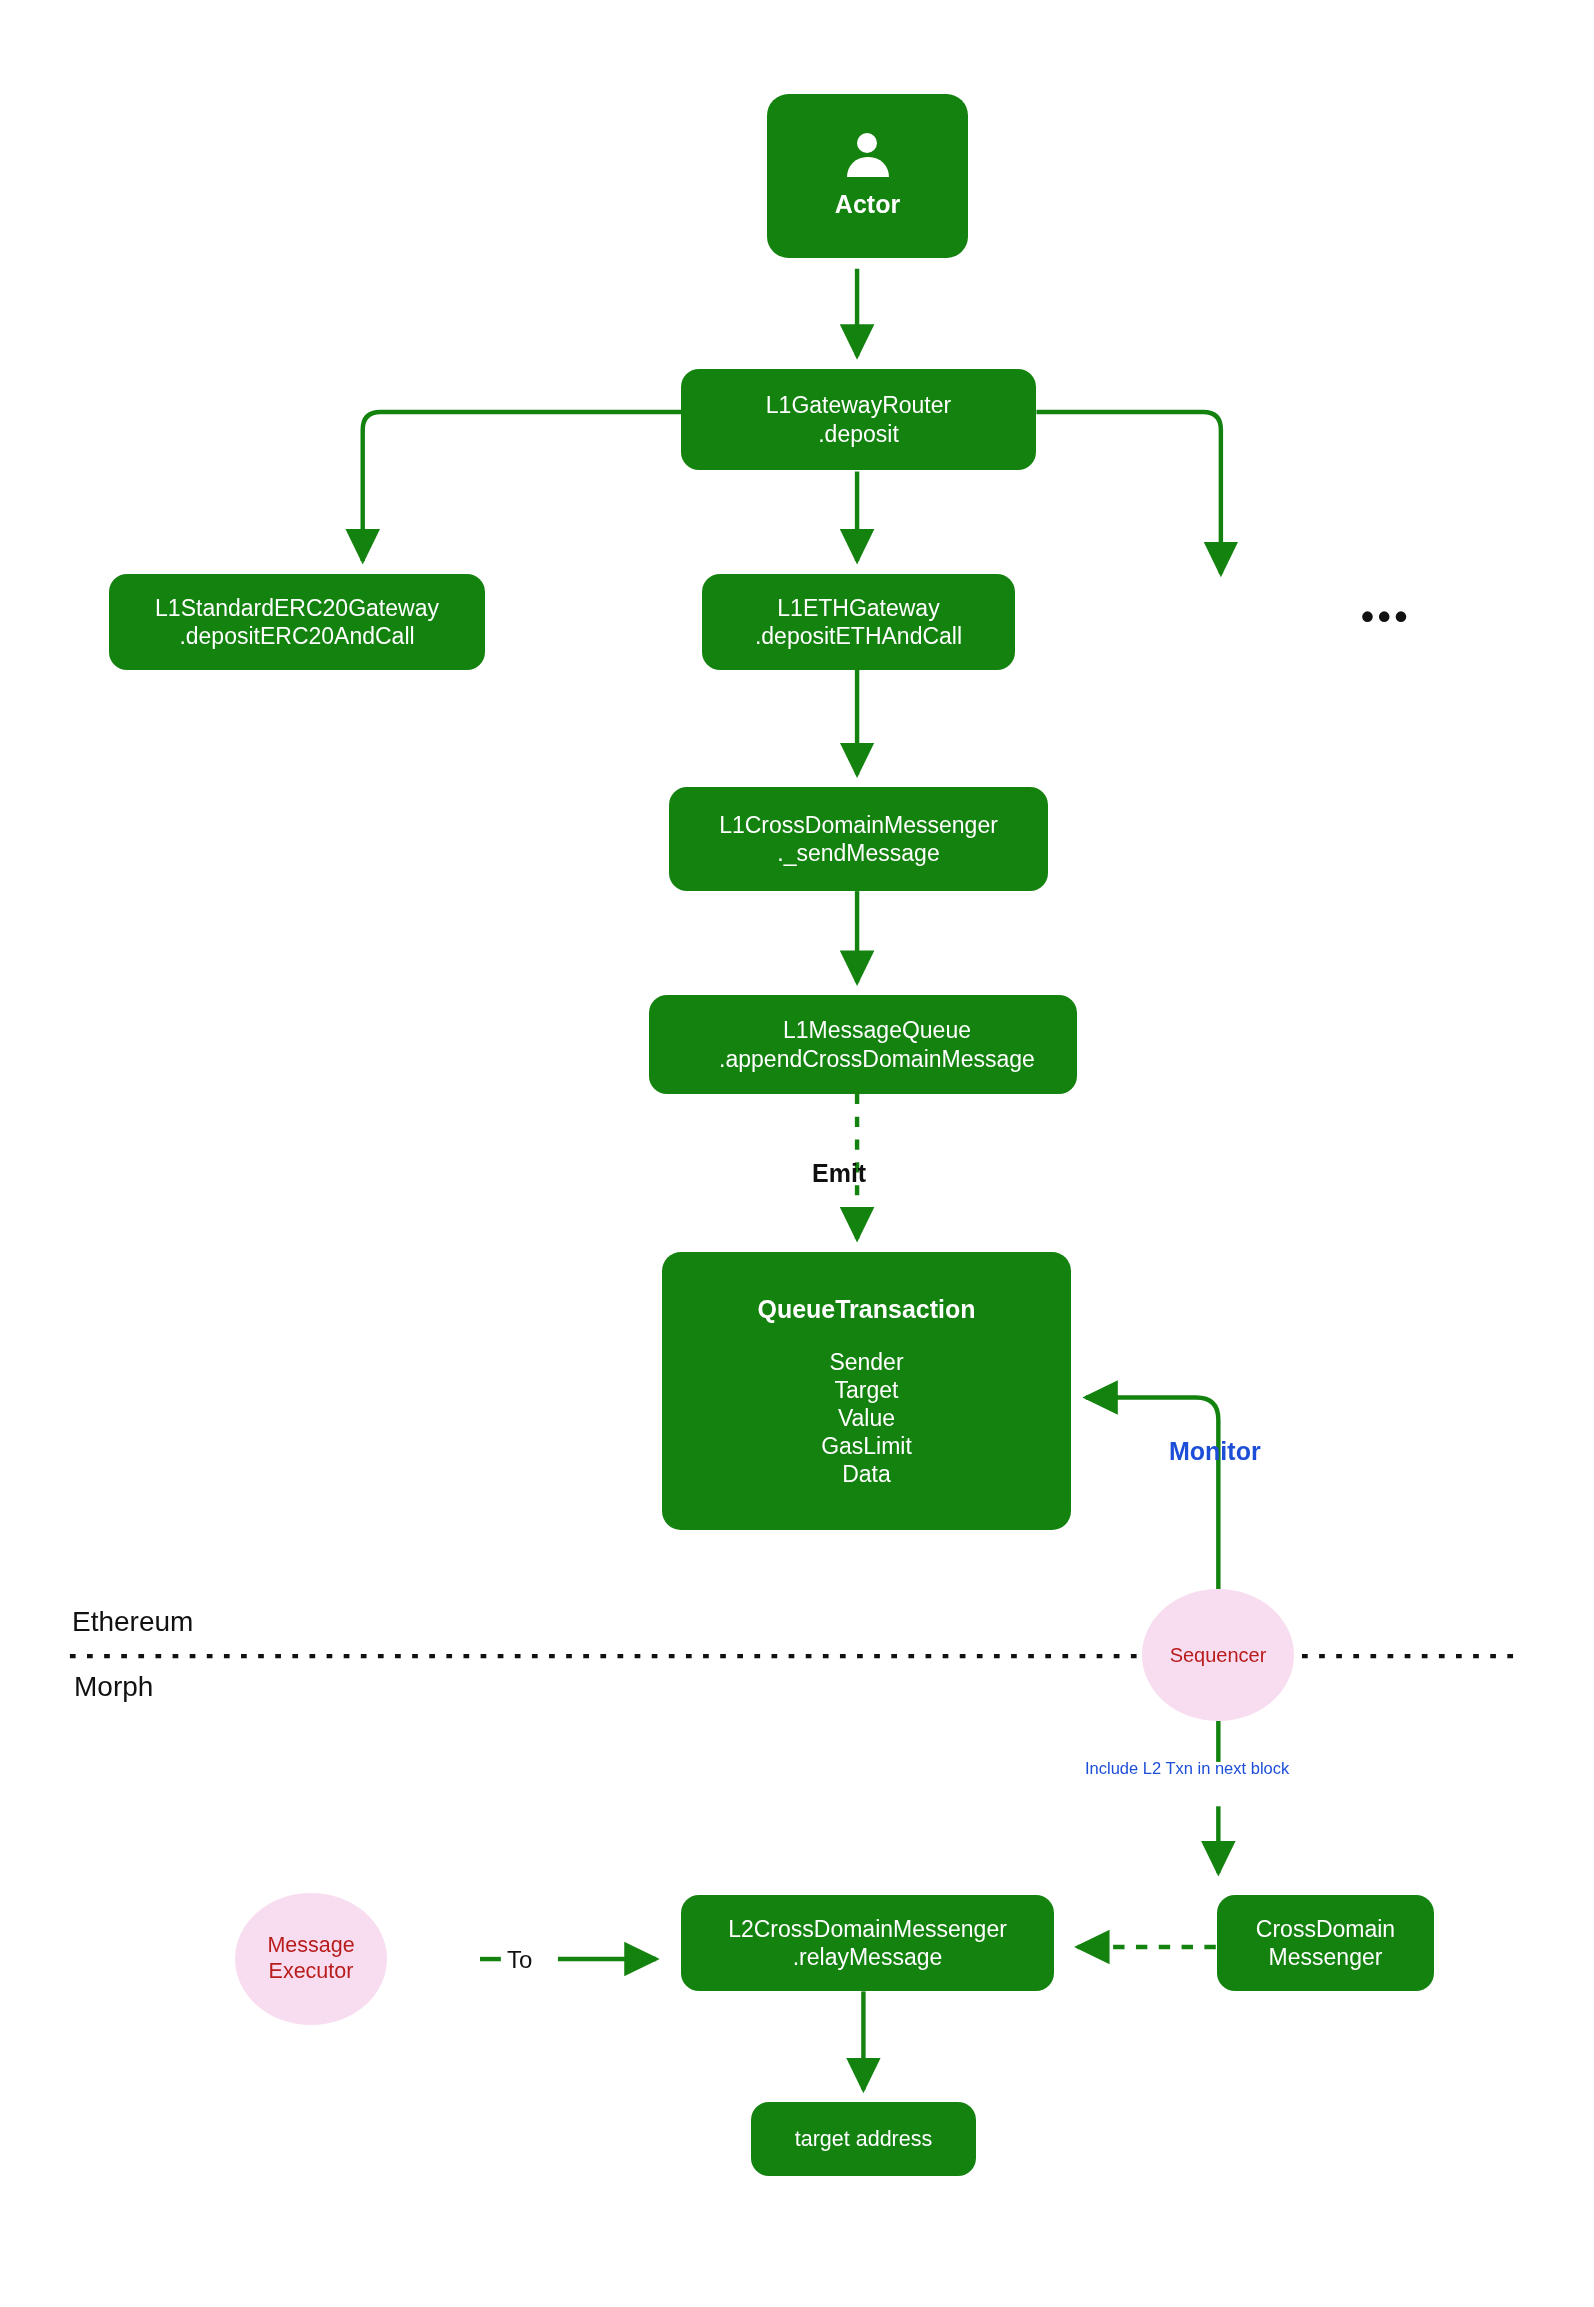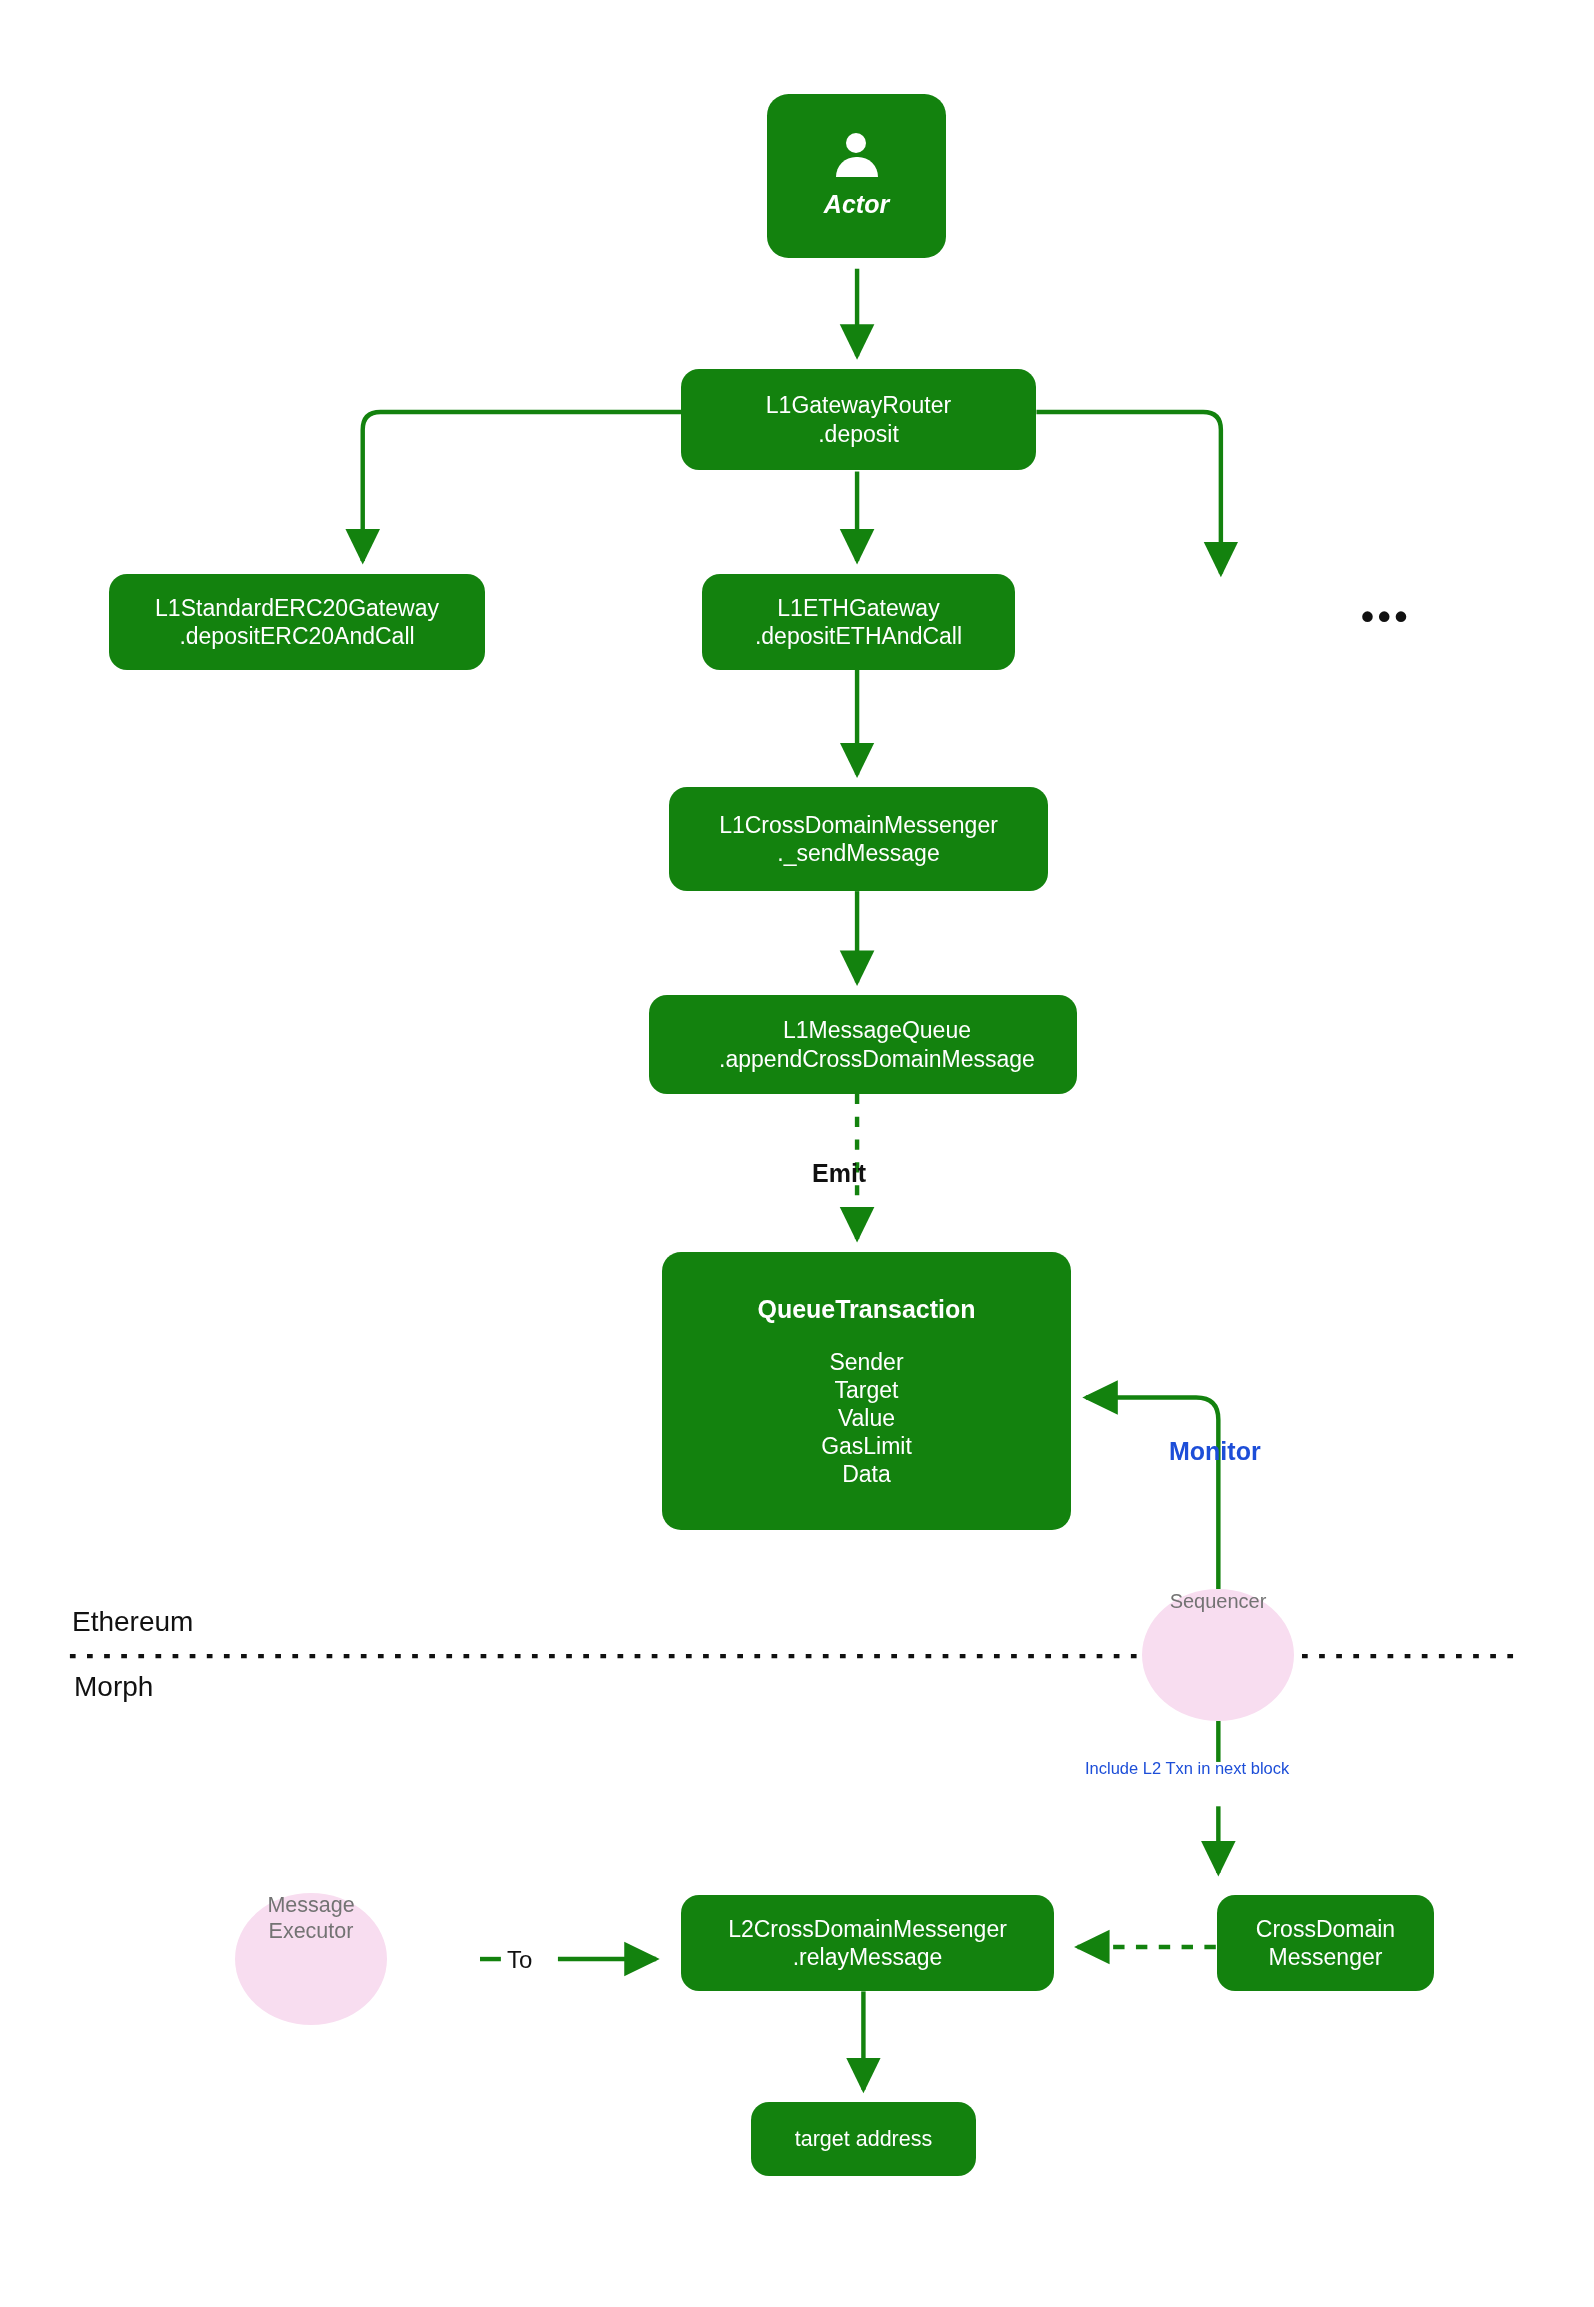--- a/index.html
+++ b/index.html
@@ -7,28 +7,28 @@
   #stage{position:relative;width:1595px;height:2307px;background:#fff;overflow:hidden;}
   #wires{position:absolute;left:0;top:0;width:1595px;height:2307px;pointer-events:none;}
 
   .node{position:absolute;box-sizing:border-box;display:flex;flex-direction:column;
         align-items:center;justify-content:center;text-align:center;color:#ffffff;
         background:#13820e;border-radius:18px;font-family:"Liberation Sans",sans-serif;
         line-height:1.22;}
   .node .ln{display:block;white-space:nowrap;}
   .node.narrow{font-stretch:condensed;}
   .ellipse{position:absolute;box-sizing:border-box;display:flex;flex-direction:column;
-        align-items:center;justify-content:flex-start;text-align:center;color:#737373;
+        align-items:center;justify-content:center;text-align:center;color:#b91c1c;
         background:#f8ddf0;border-radius:50%;line-height:1.2;}
   .lbl{position:absolute;white-space:nowrap;}
   .lbl.black{color:#111;}
   .lbl.green{color:#1d4ed8;}
 
   
-  #actor{left:767px;top:94px;width:179px;height:164px;border-radius:21.5px;font-style:italic;}
+  #actor{left:767px;top:94px;width:201px;height:164px;border-radius:21.5px;}
   #actor .caption{font-size:25px;font-weight:bold;margin-top:9px;}
   #actor .person{width:47px;height:47px;position:relative;}
   #actor .person .head{position:absolute;left:13.3px;top:0;width:20px;height:20px;border-radius:50%;background:#fff;}
   #actor .person .body{position:absolute;left:2.5px;top:24px;width:42px;height:20px;background:#fff;
         border-top-left-radius:21px;border-top-right-radius:21px;}
 
   #router{left:681px;top:369px;width:355px;height:101px;font-size:23px;}
   #erc20{left:109px;top:574px;width:376px;height:96px;font-size:23px;}
   #ethgw{left:702px;top:574px;width:313px;height:96px;font-size:23px;}
   #othergw{left:1100px;top:586px;width:238px;height:71px;font-size:23px;}

